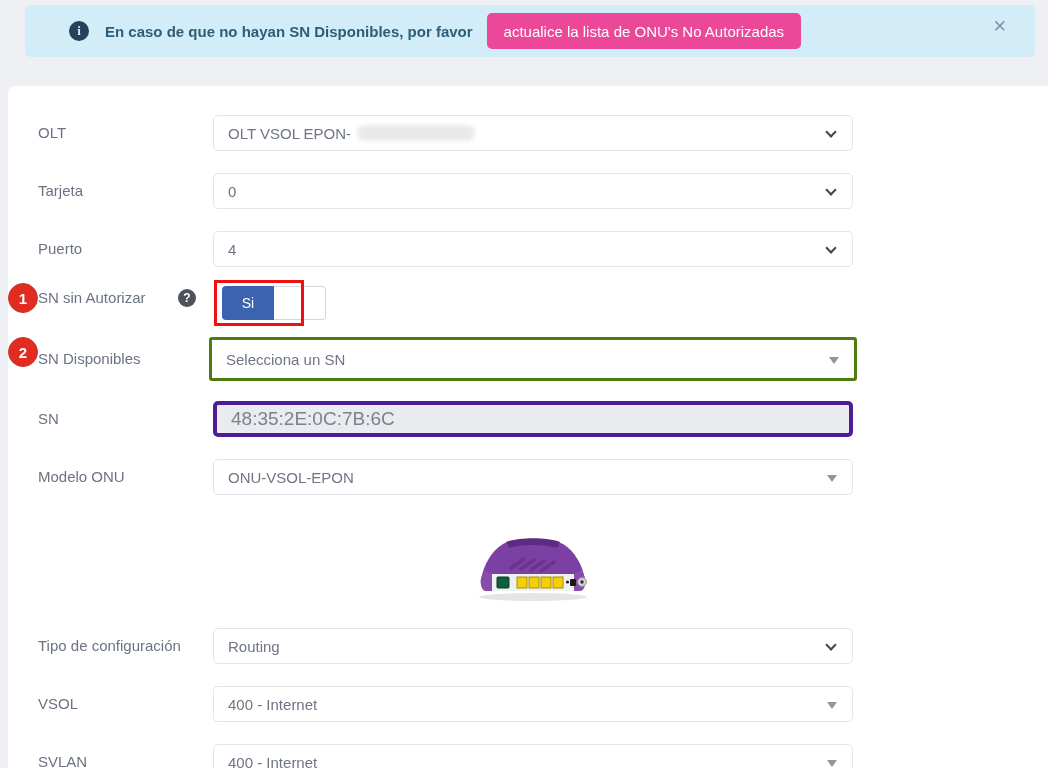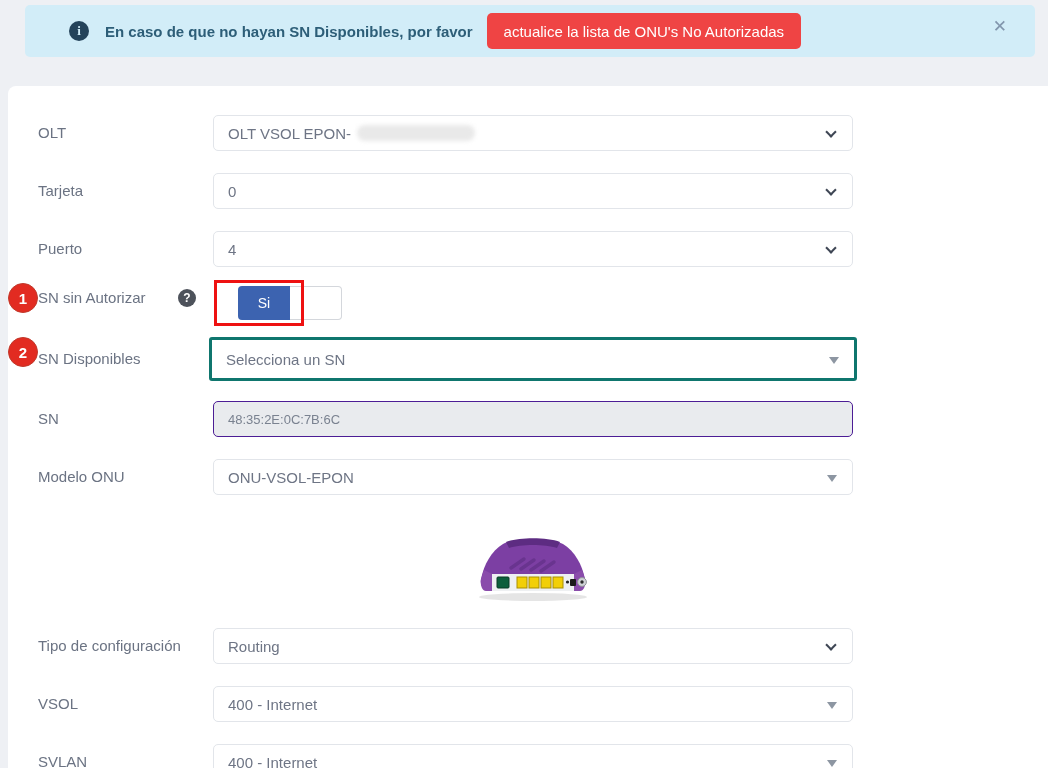--- a/index.html
+++ b/index.html
@@ -22,21 +22,21 @@
     background:#24435a; color:#d2edf8;
     font-size:13px; font-weight:bold; font-family:"Liberation Serif", serif;
     display:flex; align-items:center; justify-content:center;
     flex:0 0 auto;
   }
   .alert-text {
     margin-left:16px; font-size:15px; color:#2d5e78;font-weight:bold;
   }
   .alert-btn {
     margin-left:14px; height:36px; padding:0 17px;
-    background:#ef4444; color:#ffffff; border:none; border-radius:5px;
+    background:#ec4899; color:#ffffff; border:none; border-radius:5px;
     font-size:15px; font-family:"Liberation Sans", sans-serif;
     cursor:pointer;
   }
   .alert-close {
     position:absolute; right:28px; top:13px;
     color:#8296ad; font-size:17px; cursor:pointer; line-height:1;
   }
 
   
   .card {
@@ -67,43 +67,43 @@
     border-left:5px solid transparent; border-right:5px solid transparent;
     border-top:7px solid #8d96a2;
   }
   .redacted {
     display:inline-block; margin-left:6px; width:118px; height:16px;
     background:#e9e9e9; border-radius:8px; filter:blur(2px);
   }
 
   
   .toggle {
-    position:absolute; left:230px; width:104px; height:50px;
+    position:absolute; left:214px; width:104px; height:50px;
     display:flex; cursor:pointer;
   }
   .toggle-on {
     width:52px; height:34px; background:#3c63b0; color:#fff;
     font-size:14px; display:flex; align-items:center; justify-content:center;
     border-radius:4px 0 0 4px;
   }
   .toggle-off {
     width:52px; height:34px; background:#fff;
     border:1px solid #d4d7dc; border-left:none;
     border-radius:0 4px 4px 0;
   }
   .red-box {
     position:absolute; border:3px solid #ee1111; pointer-events:none; z-index:5;
   }
 
   
   .input-disabled {
     width:100%; height:36px; background:#e9ebee;
-    border:1px solid #4c1d95; border-radius:5px;
+    border:4px solid #4c1d95; border-radius:5px;
     display:flex; align-items:center; padding:4px 14px;
-    font-size:13px; color:#7a8290;
+    font-size:19px; color:#7a8290;
   }
 
   
   .badge {
     position:absolute; left:0; width:30px; height:30px; border-radius:50%;
     background:#e22b21; border:1px solid #c0392b;
     color:#fff; font-size:15px; font-weight:bold;
     display:flex; align-items:center; justify-content:center; z-index:6;
   }
 
@@ -157,21 +157,21 @@
   <div class="help-icon" style="top:203px">?</div>
   <div class="toggle" style="top:200px">
     <span class="toggle-on">Si</span>
     <span class="toggle-off"></span>
   </div>
   <div class="red-box" style="left:206px; top:194px; width:90px; height:46px;"></div>
 
   <div class="badge" style="top:251px">2</div>
   <div class="row-label" style="top:255px">SN Disponibles</div>
   <div class="ctl" style="top:251px; left:201px; width:648px; height:44px;">
-    <div class="sel" style="height:44px; border:3px solid #0f766e; border-radius:3px;">
+    <div class="sel" style="height:44px; border:3px solid #4d7c0f; border-radius:3px;">
       <span>Selecciona un SN</span>
       <span class="caret" style="top:17px"></span>
     </div>
   </div>
 
   <div class="row-label" style="top:315px">SN</div>
   <div class="ctl" style="top:315px">
     <div class="input-disabled">
       <span>48:35:2E:0C:7B:6C</span>
     </div>

